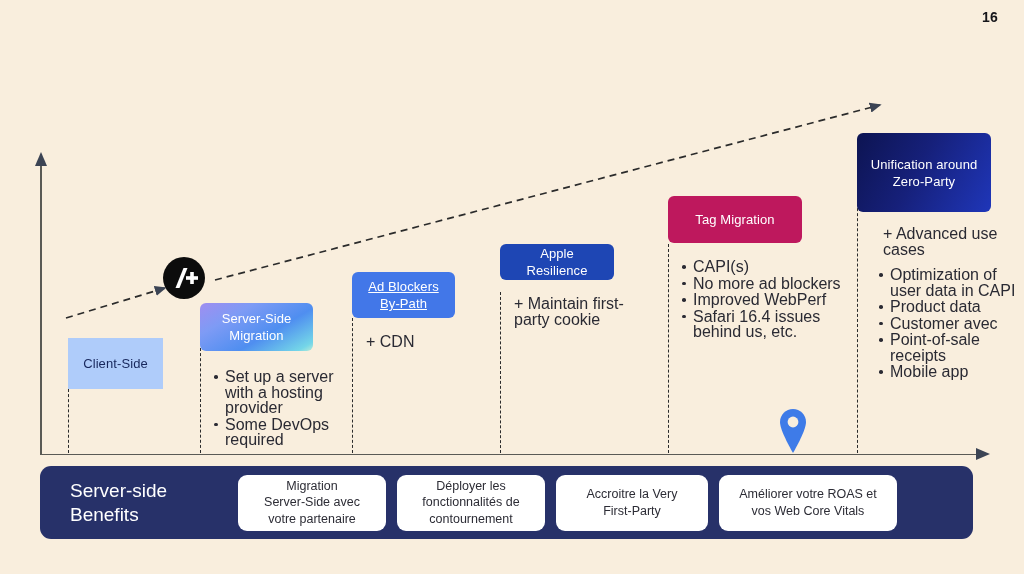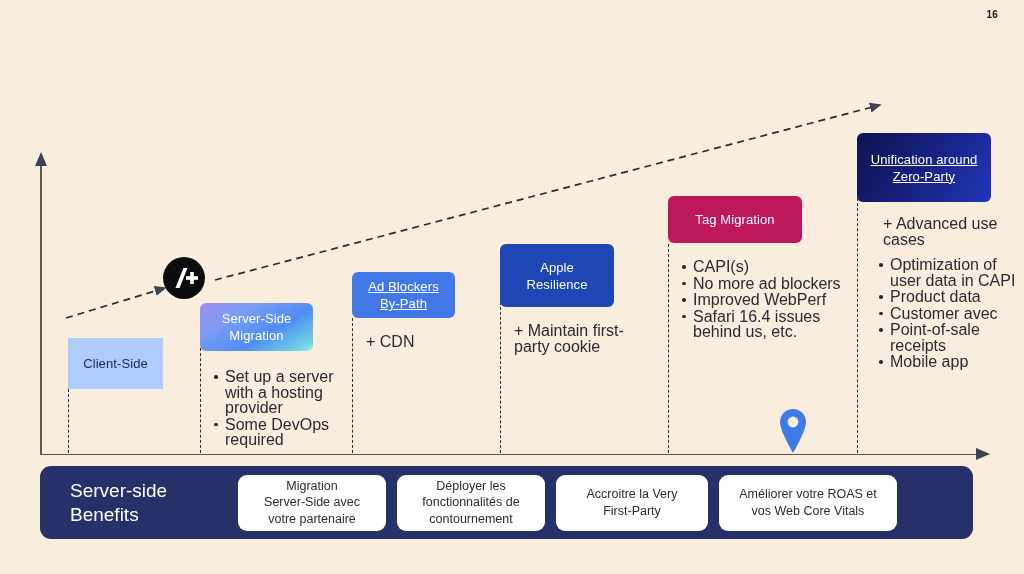--- a/index.html
+++ b/index.html
@@ -14,21 +14,21 @@
     background: #F9EEDD;
     font-family: "Liberation Sans", sans-serif;
     overflow: hidden;
   }
 
   
   #page-number {
     position: absolute;
     top: 9px;
     right: 26px;
-    font-size: 10px;
+    font-size: 14px;
     font-weight: bold;
     color: #15151a;
     letter-spacing: 0.2px;
   }
 
   
   .axis-line {
     position: absolute;
     background: #5a5a55;
   }
@@ -257,40 +257,40 @@
 
   <div class="stage" style="left:352px; top:272px; width:145px;">
     <div class="stage-box" id="box-ad-blockers" style="width:103px; height:46px; white-space:pre-line;text-decoration:underline;">Ad Blockers
 By-Path</div>
     <div class="stage-notes" style="margin-top:16px; width:120px;">
       <p class="plus-note">+ CDN</p>
     </div>
   </div>
 
   <div class="stage" style="left:500px; top:244px; width:165px;">
-    <div class="stage-box" id="box-apple-resilience" style="width:114px; height:63px;">Apple Resilience</div>
+    <div class="stage-box" id="box-apple-resilience" style="width:114px; height:36px;">Apple Resilience</div>
     <div class="stage-notes" style="margin-top:16px; width:128px;">
       <p class="plus-note">+ Maintain first-party cookie</p>
     </div>
   </div>
 
   <div class="stage" style="left:668px; top:196px; width:186px;">
     <div class="stage-box" id="box-tag-migration" style="width:134px; height:47px;">Tag Migration</div>
     <div class="stage-notes" style="margin-top:16px; width:165px;">
       <ul class="bullets">
         <li>CAPI(s)</li>
         <li>No more ad blockers</li>
         <li>Improved WebPerf</li>
         <li>Safari 16.4 issues behind us, etc.</li>
       </ul>
     </div>
   </div>
 
   <div class="stage" style="left:857px; top:133px; width:165px;">
-    <div class="stage-box" id="box-unification" style="width:134px; height:69px; white-space:pre-line;text-decoration:underline;">Unification around
+    <div class="stage-box" id="box-unification" style="width:134px; height:79px; white-space:pre-line;">Unification around
 Zero-Party</div>
     <div class="stage-notes" style="margin-top:14px; width:160px;">
       <p class="plus-note" style="padding-left:14px;">+ Advanced use cases</p>
       <ul class="bullets" style="padding-left:8px;">
         <li>Optimization of user data in CAPI</li>
         <li>Product data</li>
         <li>Customer avec</li>
         <li>Point-of-sale receipts</li>
         <li>Mobile app</li>
       </ul>

